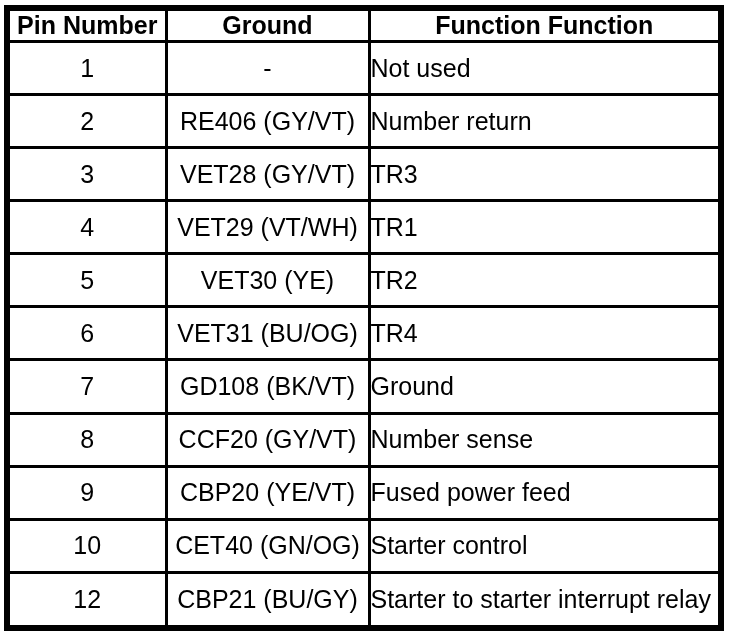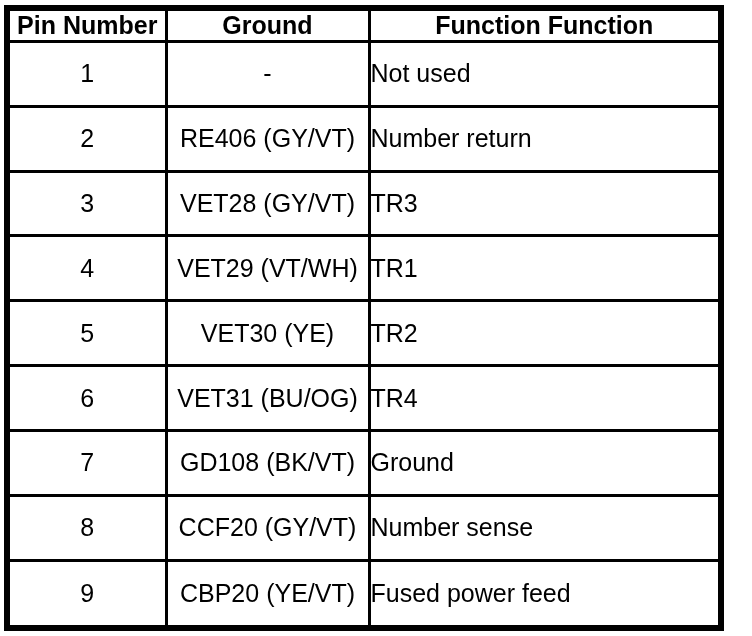--- a/index.html
+++ b/index.html
@@ -110,15 +110,25 @@
       <tr>
         <td class="pin-cell">8</td>
         <td class="circuit-cell">CCF20 (GY/VT)</td>
         <td class="function-cell">Number sense</td>
       </tr>
       <tr>
         <td class="pin-cell">9</td>
         <td class="circuit-cell">CBP20 (YE/VT)</td>
         <td class="function-cell">Fused power feed</td>
       </tr>
+      <tr>
+        <td class="pin-cell">10</td>
+        <td class="circuit-cell">CET40 (GN/OG)</td>
+        <td class="function-cell">Starter control</td>
+      </tr>
+      <tr>
+        <td class="pin-cell">12</td>
+        <td class="circuit-cell">CBP21 (BU/GY)</td>
+        <td class="function-cell">Starter to starter interrupt relay</td>
+      </tr>
     </tbody>
   </table>
 </div>
 
 </body></html>

